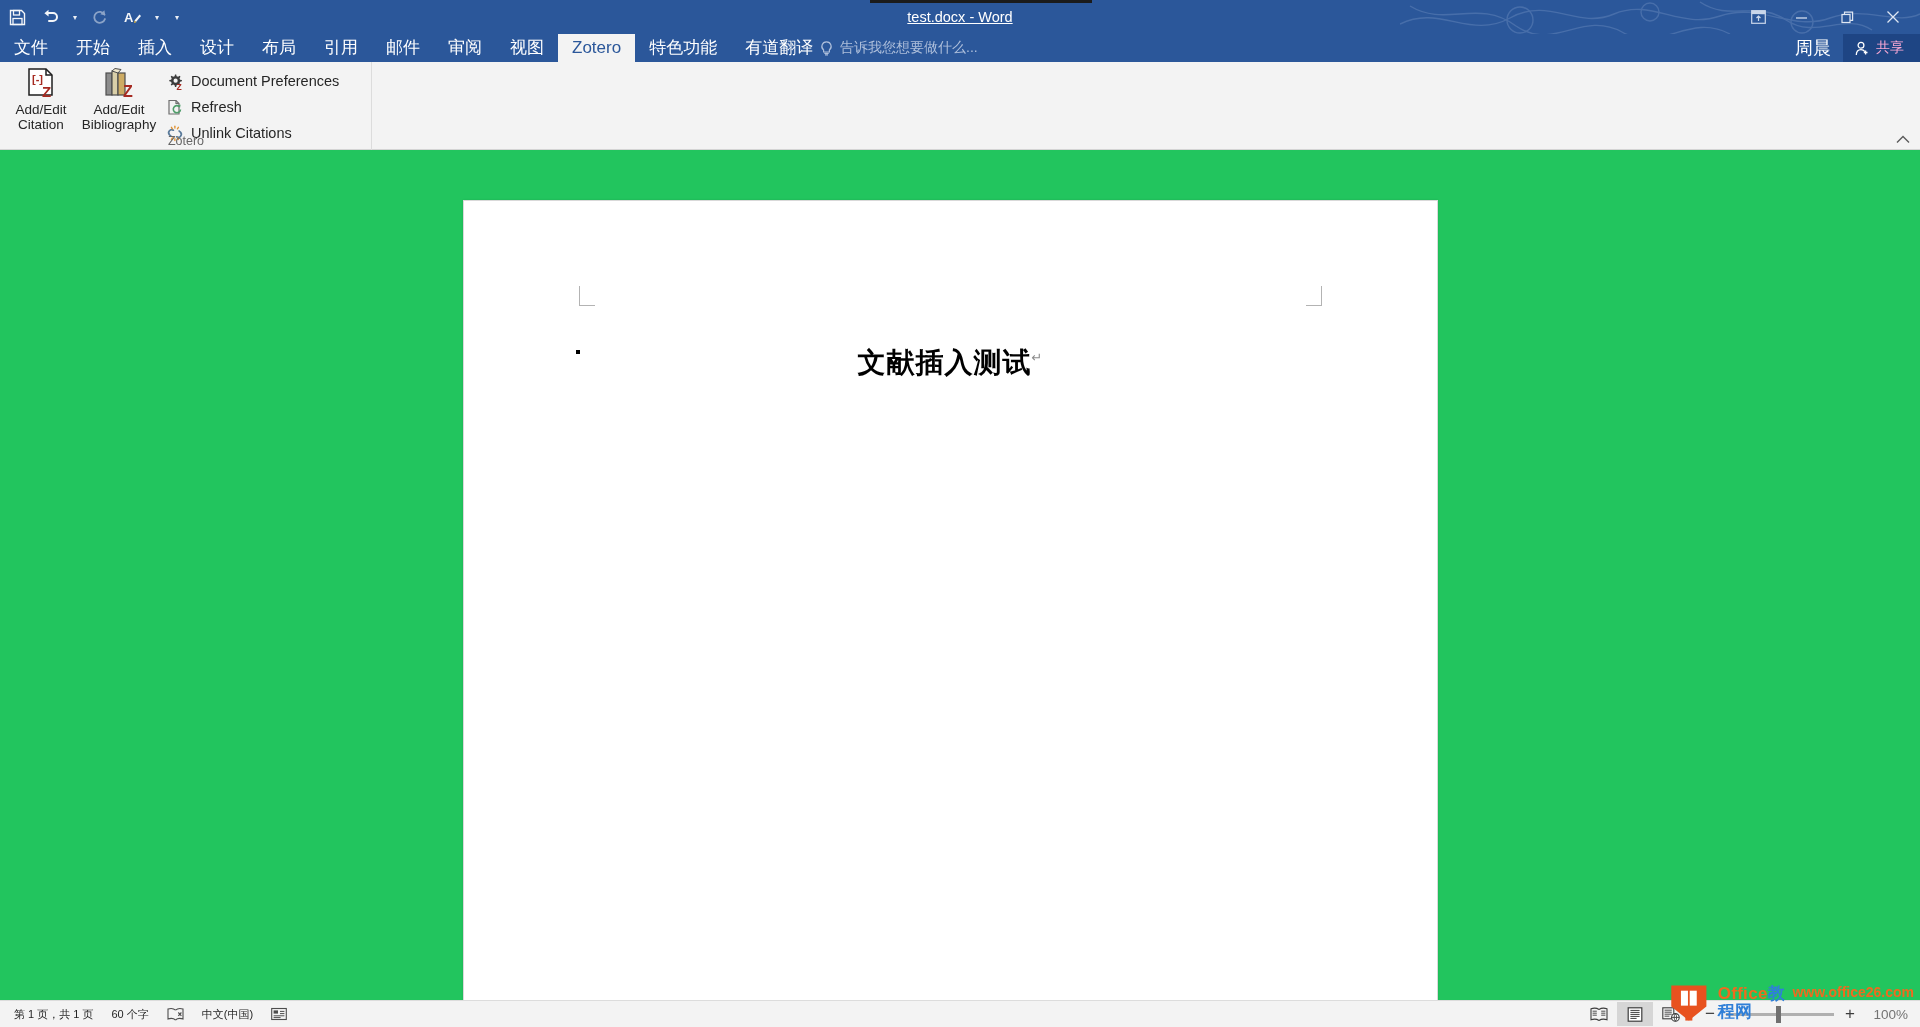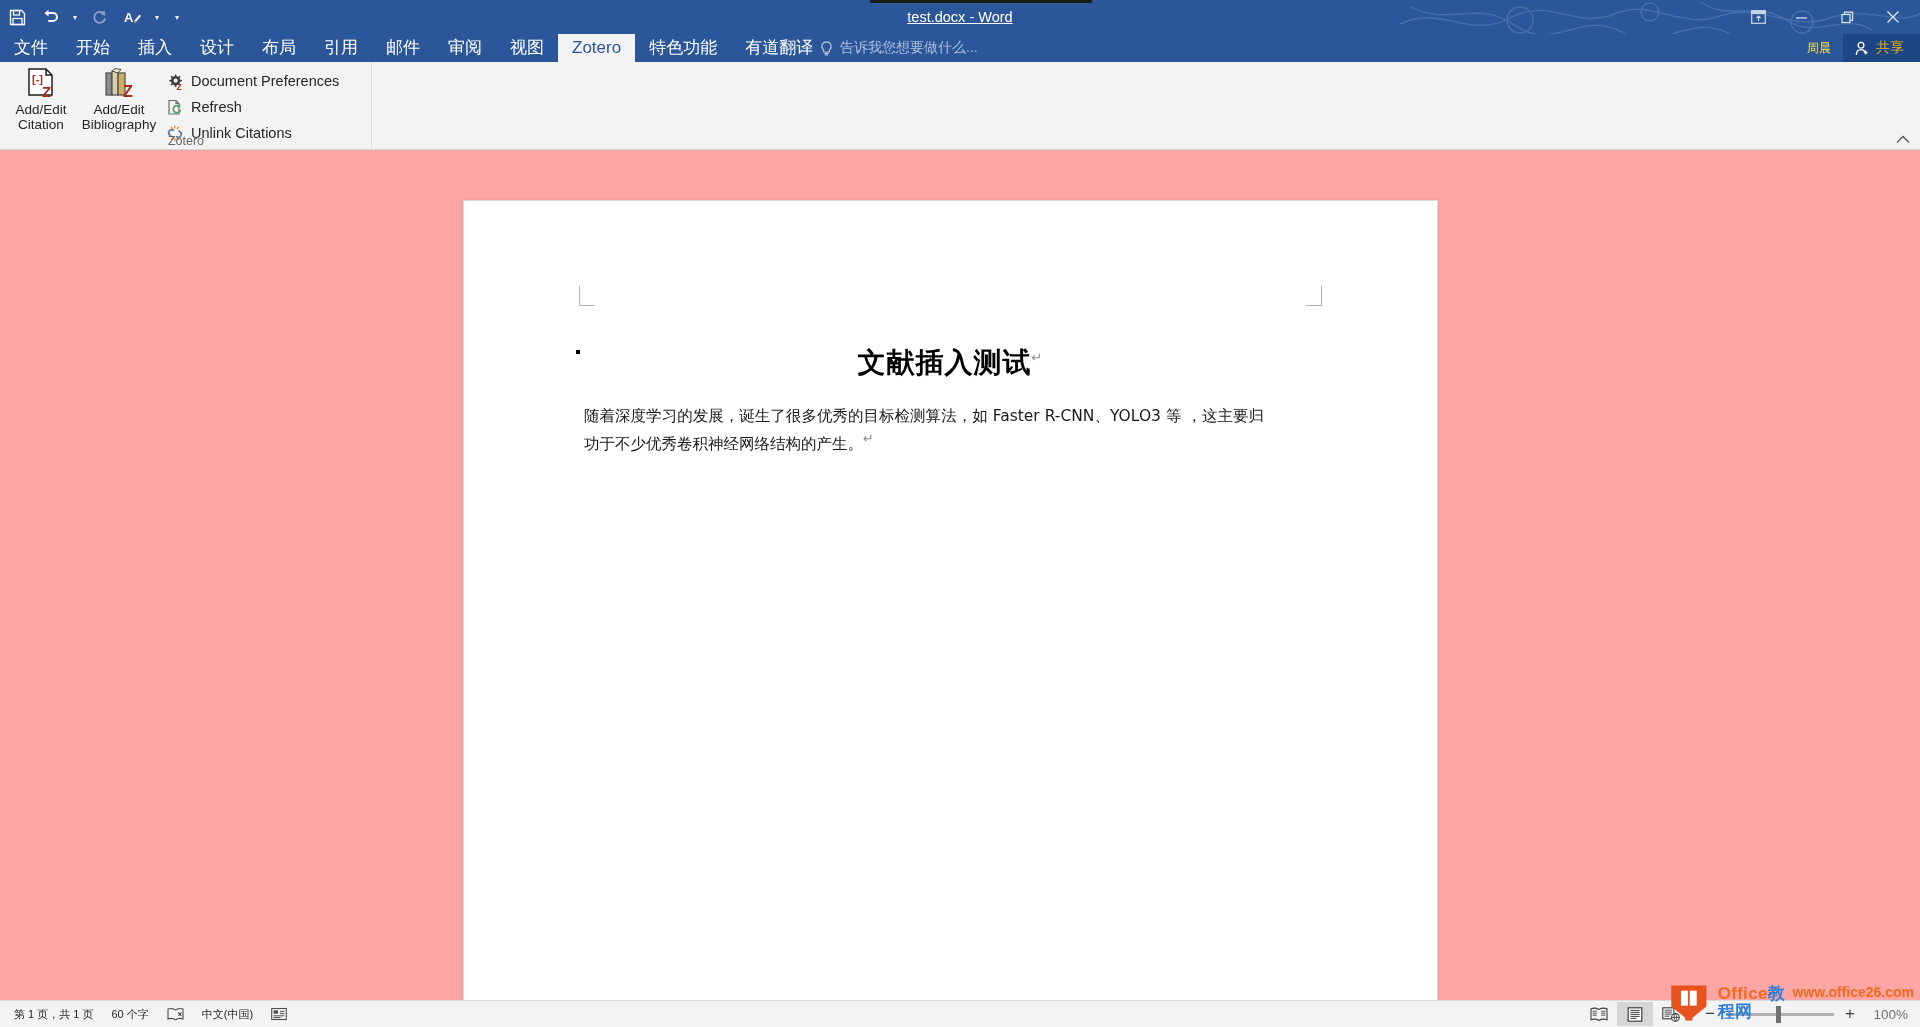--- a/index.html
+++ b/index.html
@@ -56,24 +56,24 @@
   .tab.active { background: #f3f3f3; color: #2b579a; }
   .tellme {
     position: absolute; left: 820px; top: 0; height: 28px;
     display: flex; align-items: center; gap: 7px;
     color: #aebfdb; font-size: 14px; white-space: nowrap;
   }
   .bulb { width: 13px; height: 15px; display: block; }
   .acct {
     position: absolute; right: 0; top: 0; height: 28px; display: flex; align-items: center;
   }
-  .acct-name { color: #fde047; font-size: 12px; padding: 0 12px; }
+  .acct-name { color: #ffffff; font-size: 18px; padding: 0 12px; }
   .share-btn {
     height: 28px; display: flex; align-items: center; gap: 6px;
-    padding: 0 16px 0 12px; background: #1e4584; color: #eab308; font-size: 14px;
+    padding: 0 16px 0 12px; background: #1e4584; color: #f9a8d4; font-size: 14px;
   }
 
   
   .ribbon {
     position: absolute; top: 62px; left: 0; width: 1920px; height: 88px;
     background: #f3f3f3; border-bottom: 1px solid #d4d4d4;
   }
   .rgroup {
     position: absolute; top: 0; left: 0; height: 88px; width: 372px;
     border-right: 1px solid #dcdcdc;
@@ -97,21 +97,21 @@
     text-align: center; font-size: 12.5px; color: #666666;
   }
   .collapse-ribbon {
     position: absolute; right: 10px; bottom: 2px;
     color: #5a5a5a; font-size: 12px;
   }
 
   
   .canvas {
     position: absolute; top: 150px; left: 0; width: 1920px; height: 859px;
-    background: #fca5a5;
+    background: #22c55e;
   }
   .page {
     position: absolute; top: 50px; left: 463px; width: 975px; height: 830px;
     background: #ffffff; border: 1px solid #d9d9d9;
     box-shadow: 0 0 2px rgba(0,0,0,.12);
   }
   .mark { position: absolute; border-color: #b3b3b3; }
   .mark-tl { left: 115px; top: 85px; width: 16px; height: 20px; border-left: 1px solid #b3b3b3; border-bottom: 1px solid #b3b3b3; }
   .mark-tr { right: 115px; top: 85px; width: 16px; height: 20px; border-right: 1px solid #b3b3b3; border-bottom: 1px solid #b3b3b3; }
   .doc-title {
@@ -369,23 +369,20 @@
     <div class="page">
       <div class="mark mark-tl"></div>
       <div class="mark mark-tr"></div>
 
       <div class="bullet-mark"></div>
 
       <div class="doc-title">
         <span>文献插入测试</span><span class="pilcrow">↵</span>
       </div>
 
-      <div class="doc-body">
-        <span>随着深度学习的发展，诞生了很多优秀的目标检测算法，如 Faster R-CNN、YOLO3 等 ，这主要归功于不少优秀卷积神经网络结构的产生。</span><span class="pilcrow">↵</span>
-      </div>
     </div>
   </div>
 
   <div class="statusbar">
     <div class="sb-left">
       <span class="sb-item">第 1 页，共 1 页</span>
       <span class="sb-item">60 个字</span>
       <span class="sb-item">
         <svg width="17" height="14" viewBox="0 0 17 14">
           <path d="M8.5,3.2 C6.5,1.2 3.4,1.2 1,2 V12 C3.4,11.2 6.5,11.2 8.5,13" fill="none" stroke="#4d4d4d" stroke-width="1.1"></path>

